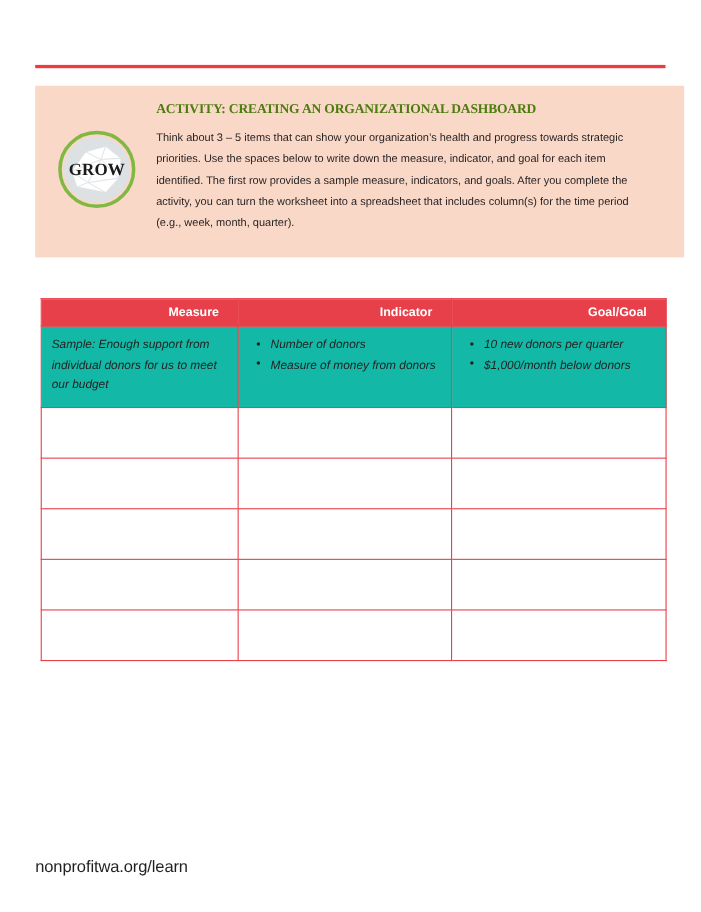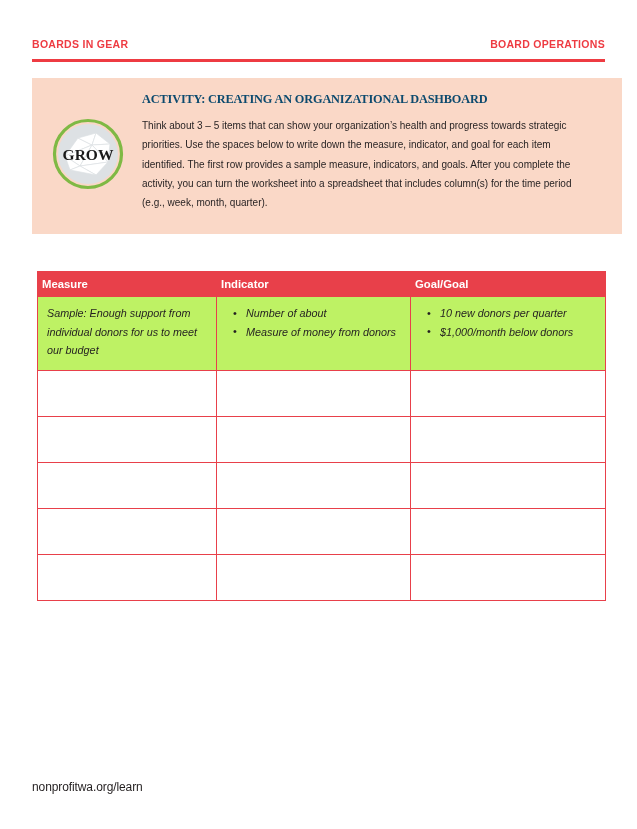--- a/index.html
+++ b/index.html
@@ -73,21 +73,21 @@
     position: absolute;
     left: 110px;
     top: 14px;
     right: 18px;
   }
   .activity-title {
     font-family: "Liberation Serif", serif;
     font-weight: bold;
     font-size: 12.3px;
     letter-spacing: -0.15px;
-    color: #0c4a6e;
+    color: #4d7c0f;
     margin: 0 0 9px 0;
     white-space: nowrap;
   }
   .activity-text {
     font-family: "Liberation Sans", sans-serif;
     font-size: 10px;
     line-height: 19.3px;
     color: #231f20;
     margin: 0;
     max-width: 452px;
@@ -105,35 +105,35 @@
   .sheet col.c-measure   { width: 179px; }
   .sheet col.c-indicator { width: 194px; }
   .sheet col.c-goal      { width: 195px; }
 
   .sheet th {
     background: #e8404a;
     color: #ffffff;
     font-family: "Liberation Sans", sans-serif;
     font-weight: bold;
     font-size: 11.3px;
-    text-align: left;
-    padding: 6px 4px 6px;
+    text-align: right;
+    padding: 6px 17px 6px;
     border: 1.5px solid #e8404a;
     height: 12px;
   }
 
   .sheet td {
     border: 1.5px solid #e8404a;
     vertical-align: top;
     background: #ffffff;
     padding: 0;
   }
 
   tr.sample-row td {
-    background: #bef264;
+    background: #14b8a6;
     padding: 7px 9px 10px;
   }
   tr.blank-row td {
     height: 45px;
   }
 
   .sample-measure {
     font-family: "Liberation Sans", sans-serif;
     font-style: italic;
     font-size: 10.8px;
@@ -163,34 +163,30 @@
     font-style: normal;
     color: #231f20;
   }
 
   
   .footer {
     position: absolute;
     left: 32px;
     top: 780px;
     font-family: "Liberation Sans", sans-serif;
-    font-size: 12px;
+    font-size: 15px;
     color: #231f20;
     letter-spacing: -0.1px;
   }
 </style>
 </head>
 <body>
 
 <div class="page">
 
-  <div class="runhead">
-    <span class="runhead-item">BOARDS IN GEAR</span>
-    <span class="runhead-item">BOARD OPERATIONS</span>
-  </div>
   <div class="runhead-rule"></div>
 
   <div class="activity">
 
     <div class="badge">
       <svg width="72" height="72" viewBox="0 0 72 72" aria-hidden="true">
         <circle cx="36" cy="36" r="33.5" fill="none" stroke="#7fb944" stroke-width="3.2"></circle>
         <circle cx="36" cy="36" r="30" fill="#dde1e4"></circle>
         <g fill="#ffffff" stroke="#dde1e4" stroke-width="0.7">
           <polygon points="13,38 26,20 40,27"></polygon>
@@ -226,21 +222,21 @@
         <th>Goal/Goal</th>
       </tr>
     </thead>
     <tbody>
       <tr class="sample-row">
         <td>
           <p class="sample-measure">Sample: Enough support from individual donors for us to meet our budget</p>
         </td>
         <td>
           <ul class="sample-list">
-            <li>Number of about</li>
+            <li>Number of donors</li>
             <li>Measure of money from donors</li>
           </ul>
         </td>
         <td>
           <ul class="sample-list">
             <li>10 new donors per quarter</li>
             <li>$1,000/month below donors</li>
           </ul>
         </td>
       </tr>

